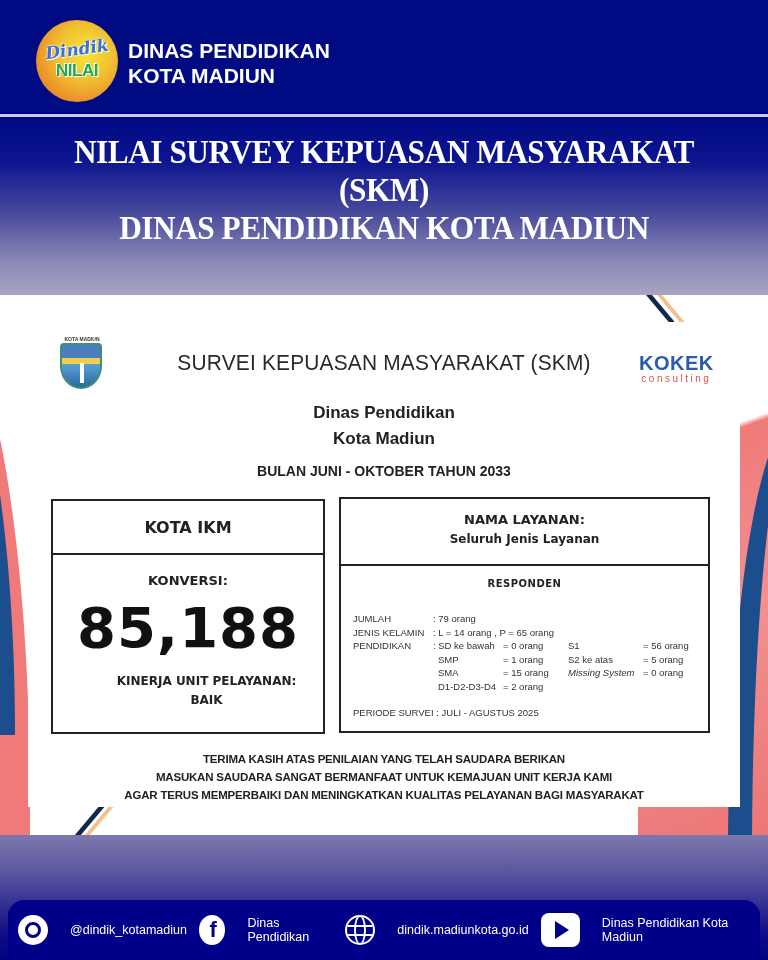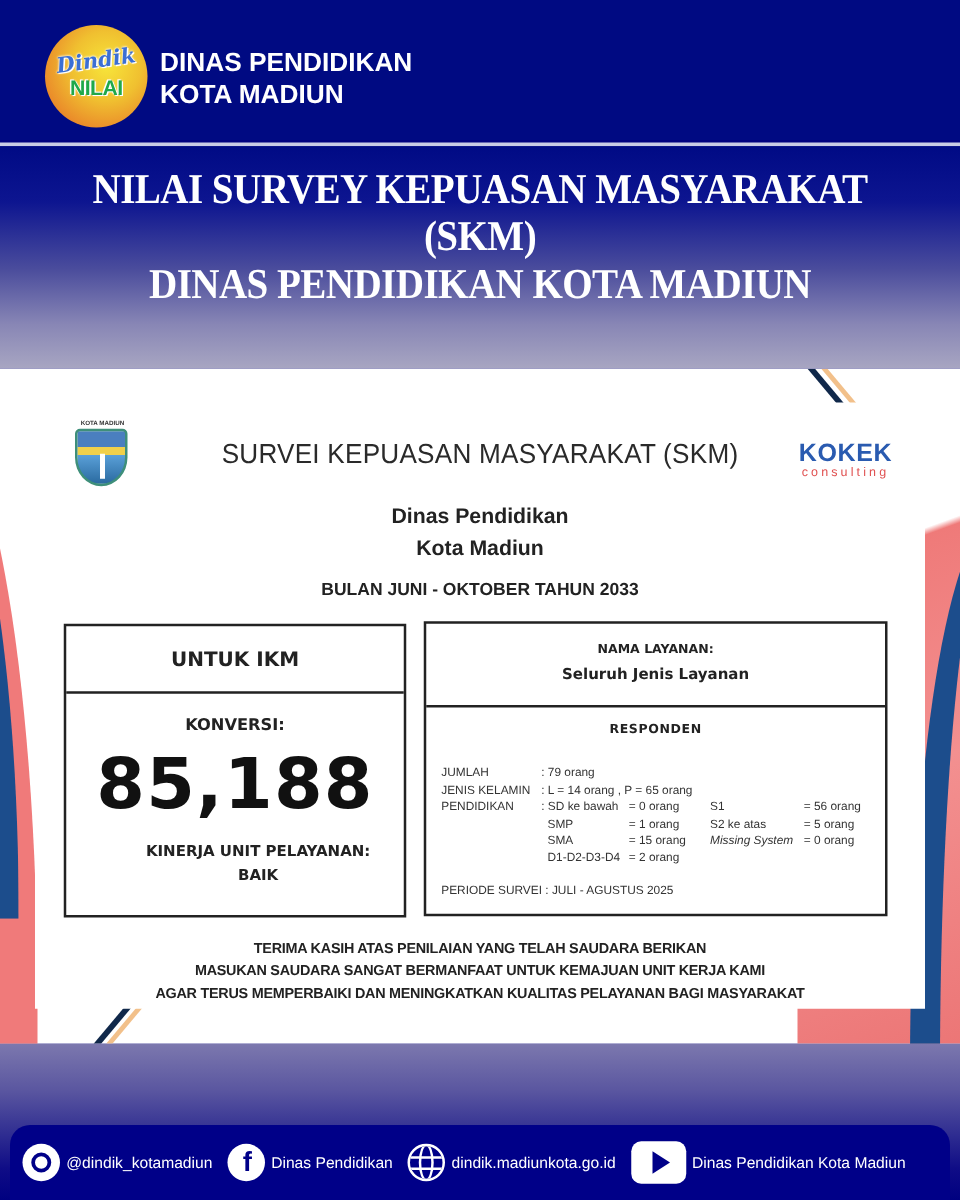--- a/index.html
+++ b/index.html
@@ -59,41 +59,41 @@
 
   .box-ikm { position: absolute; left: 23px; top: 177px; width: 274px; height: 235px; border: 2px solid #222; }
   .box-ikm-head { height: 54px; border-bottom: 2px solid #222; display: flex; align-items: center; justify-content: center;
     font-weight: bold; font-size: 16px; color: #222; font-family: "DejaVu Sans", sans-serif; }
   .konversi { text-align: center; font-weight: bold; font-size: 13px; color: #222; margin-top: 18px; font-family: "DejaVu Sans", sans-serif; }
   .ikm-value { text-align: center; font-weight: bold; font-size: 56px; color: #111; margin-top: 8px; letter-spacing: 1px; font-family: "DejaVu Sans", sans-serif; line-height: 64px; }
   .kinerja { text-align: center; font-weight: bold; font-size: 12px; color: #222; margin-top: 12px; line-height: 19px; font-family: "DejaVu Sans", sans-serif; padding-left: 37px; }
 
   .box-resp { position: absolute; left: 311px; top: 175px; width: 371px; height: 236px; border: 2px solid #222; }
   .box-resp-head { height: 67px; border-bottom: 2px solid #222; text-align: center; padding-top: 12px; color: #222; font-family: "DejaVu Sans", sans-serif; font-weight: bold; }
-  .layanan-label { font-size: 10px; line-height: 18px; }
+  .layanan-label { font-size: 13px; line-height: 18px; }
   .layanan-value { font-size: 12px; line-height: 20px; }
   .resp-title { text-align: center; font-weight: bold; font-size: 10px; color: #222; margin-top: 12px; letter-spacing: 0.5px; font-family: "DejaVu Sans", sans-serif; }
   .resp-table { position: absolute; left: 12px; top: 113px; font-size: 9.5px; color: #333; line-height: 13.5px; }
   .resp-row { display: flex; }
   .c1 { width: 80px; }
   .c2 { width: 70px; }
   .c3 { width: 65px; }
   .c4 { width: 75px; }
   .c5 { width: 70px; }
   .italic { font-style: italic; }
   .periode-row { position: absolute; left: 12px; top: 208px; font-size: 9.5px; color: #333; }
 
   .thanks { position: absolute; left: 0; top: 428px; width: 712px; text-align: center; font-weight: bold; font-size: 11.5px; color: #222; line-height: 18px; letter-spacing: -0.2px; }
 
   
   .bottom-band { position: absolute; left: 0; top: 835px; width: 768px; height: 125px;
     background: linear-gradient(180deg, #7c78ae 0%, #5a56a0 30%, #2c2a90 60%, #0f0c86 80%, #000080 100%); }
   .footer { position: absolute; left: 8px; top: 900px; width: 752px; height: 60px; background: #000088; border-radius: 16px 16px 0 0;
     display: flex; align-items: center; padding-left: 10px; gap: 6px; }
-  .f-item { display: flex; align-items: center; gap: 5px; color: #fff; font-size: 12.5px; margin-right: 6px; }
+  .f-item { display: flex; align-items: center; gap: 22px; color: #fff; font-size: 12.5px; margin-right: 6px; }
   .f-icon { width: 30px; height: 30px; background: #fff; border-radius: 50%; display: flex; align-items: center; justify-content: center; color: #000088; font-weight: bold; }
   .f-icon.ig { border-radius: 50%; }
   .ig-inner { width: 16px; height: 16px; border: 3px solid #000088; border-radius: 50%; }
   .fb-f { font-family: "Liberation Sans", sans-serif; font-size: 22px; line-height: 30px; margin-left: 2px; }
   .f-icon.globe { background: transparent; border: 2px solid #fff; width: 30px; height: 30px; position: relative; overflow: hidden; }
   .globe-v { position: absolute; left: 7px; top: -2px; width: 12px; height: 30px; border: 2px solid #fff; border-radius: 50%; }
   .globe-h1 { position: absolute; left: 0; top: 8px; width: 30px; height: 2px; background: #fff; }
   .globe-h2 { position: absolute; left: 0; top: 17px; width: 30px; height: 2px; background: #fff; }
   .f-icon.yt { width: 44px; height: 34px; border-radius: 8px; }
   .yt-play { width: 0; height: 0; border-top: 9px solid transparent; border-bottom: 9px solid transparent; border-left: 14px solid #000088; margin-left: 4px; }
@@ -142,21 +142,21 @@
       <div class="kokek-sub">consulting</div>
     </div>
 
     <div class="agency">
       <div>Dinas Pendidikan</div>
       <div>Kota Madiun</div>
     </div>
     <div class="period-head">BULAN JUNI - OKTOBER TAHUN 2033</div>
 
     <div class="box-ikm">
-      <div class="box-ikm-head">UNTUK IKM</div>
+      <div class="box-ikm-head">KOTA IKM</div>
       <div class="konversi">KONVERSI:</div>
       <div class="ikm-value">85,188</div>
       <div class="kinerja">
         <div>KINERJA UNIT PELAYANAN:</div>
         <div>BAIK</div>
       </div>
     </div>
 
     <div class="box-resp">
       <div class="box-resp-head">

